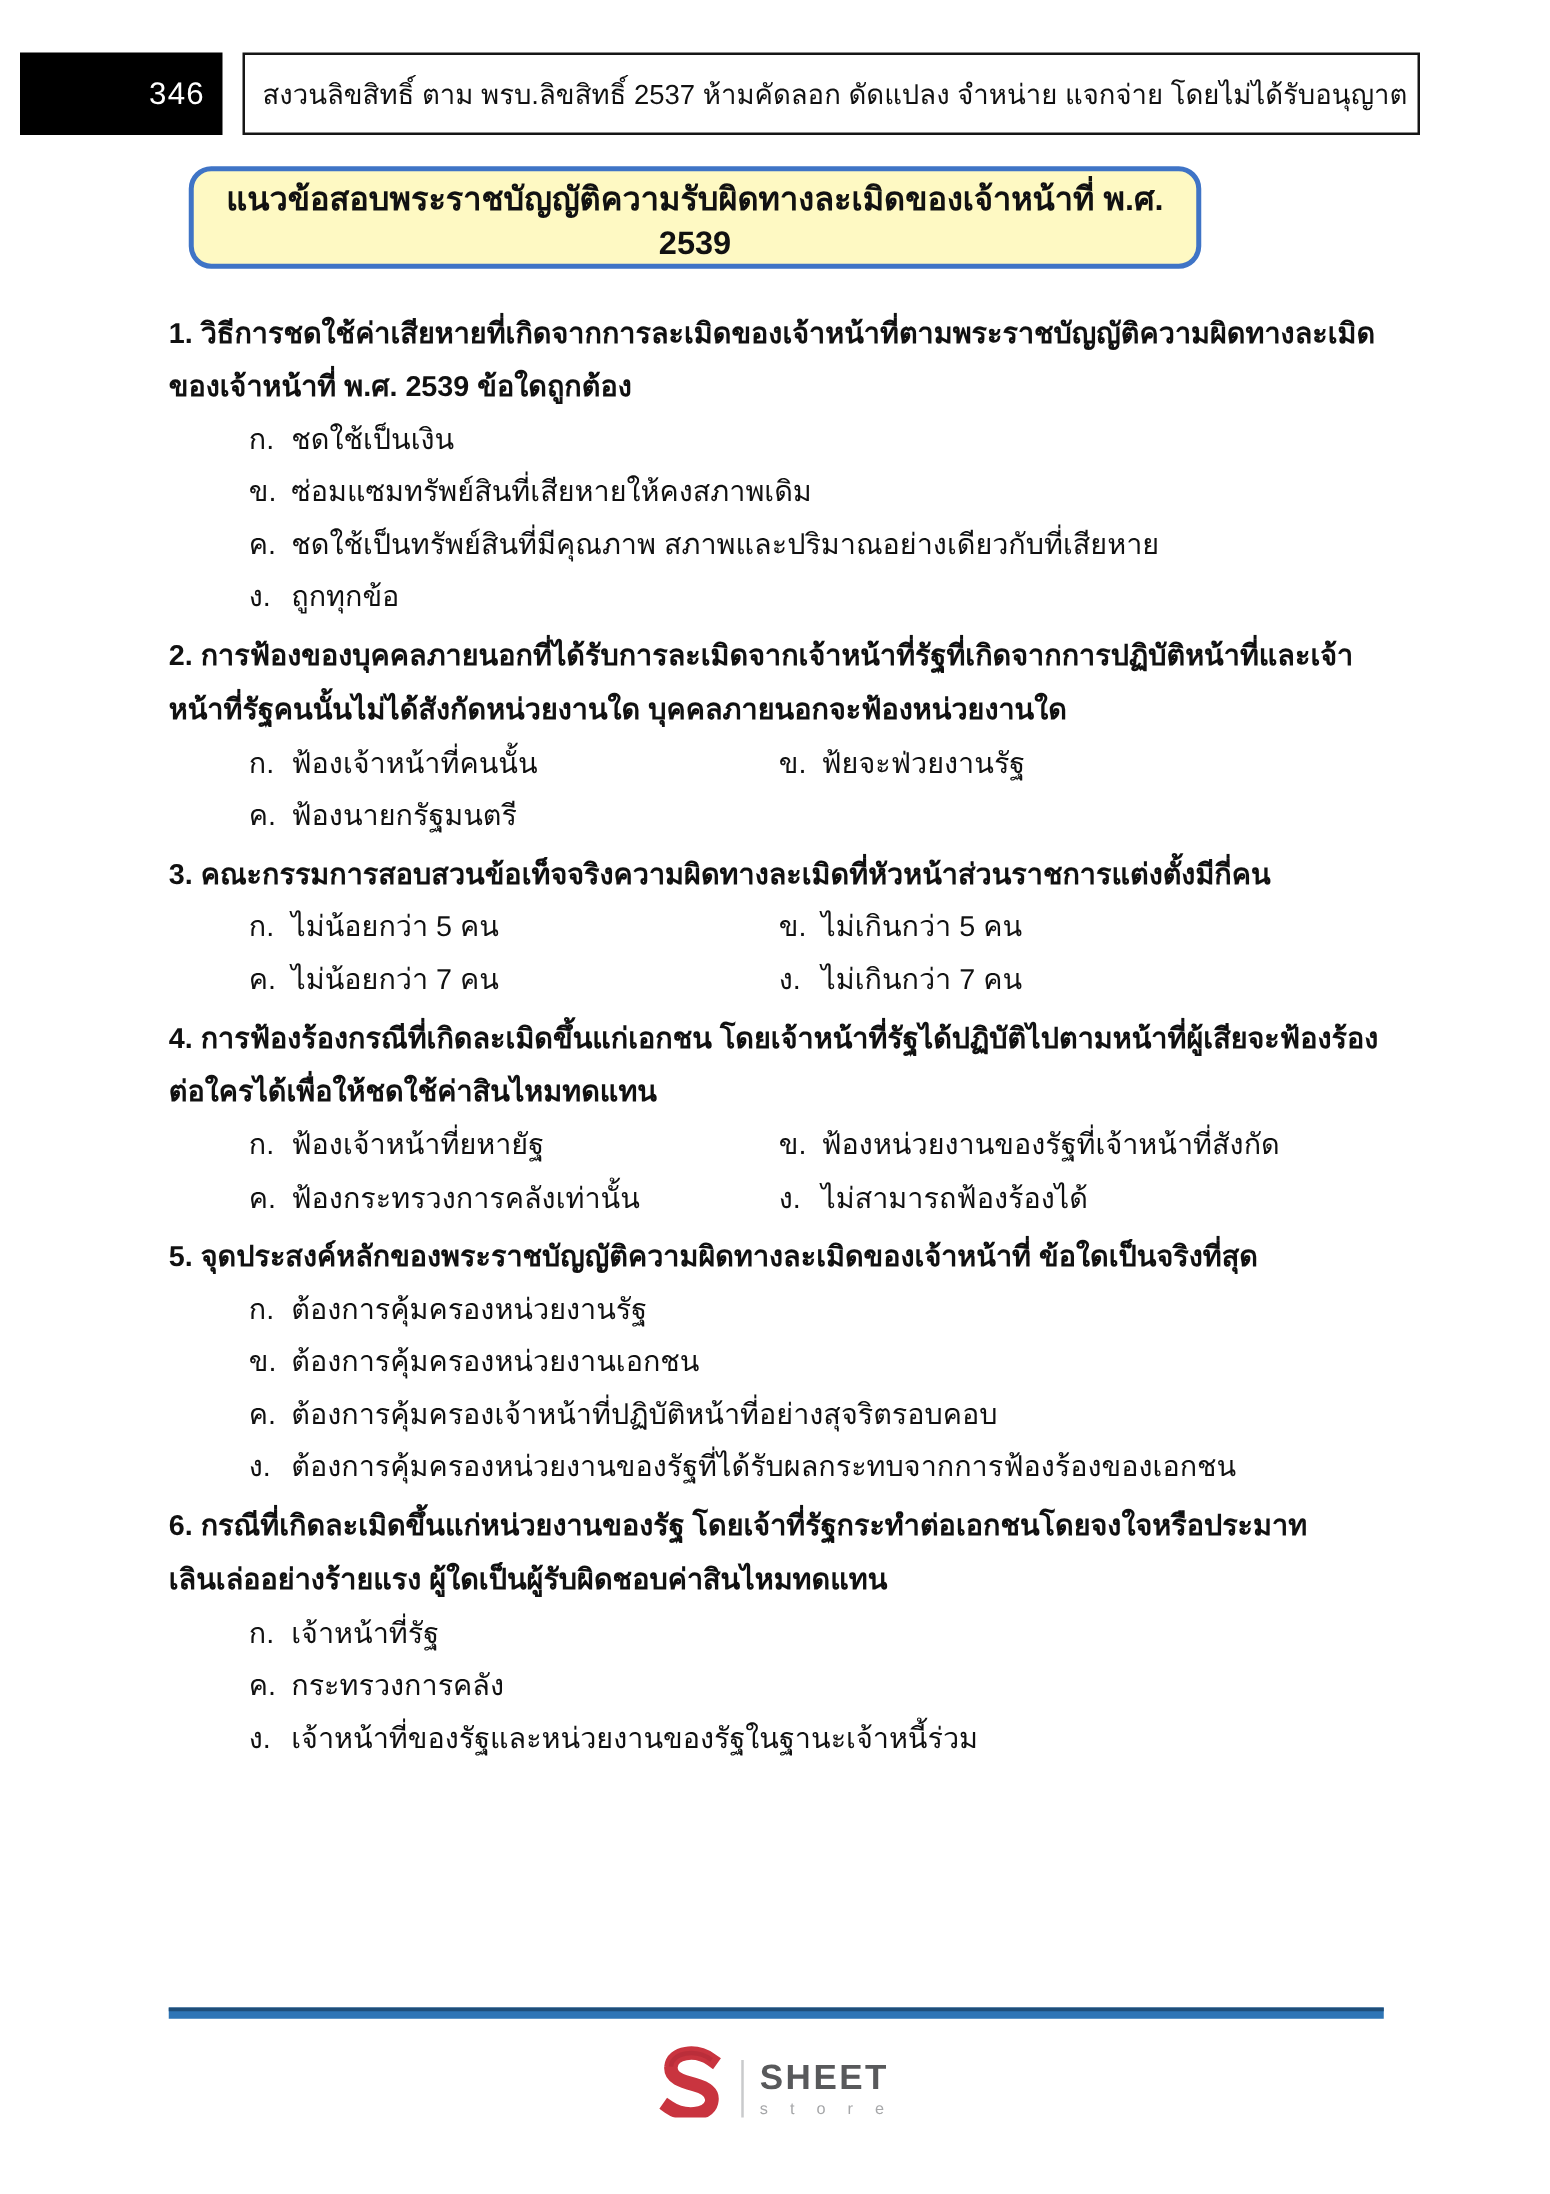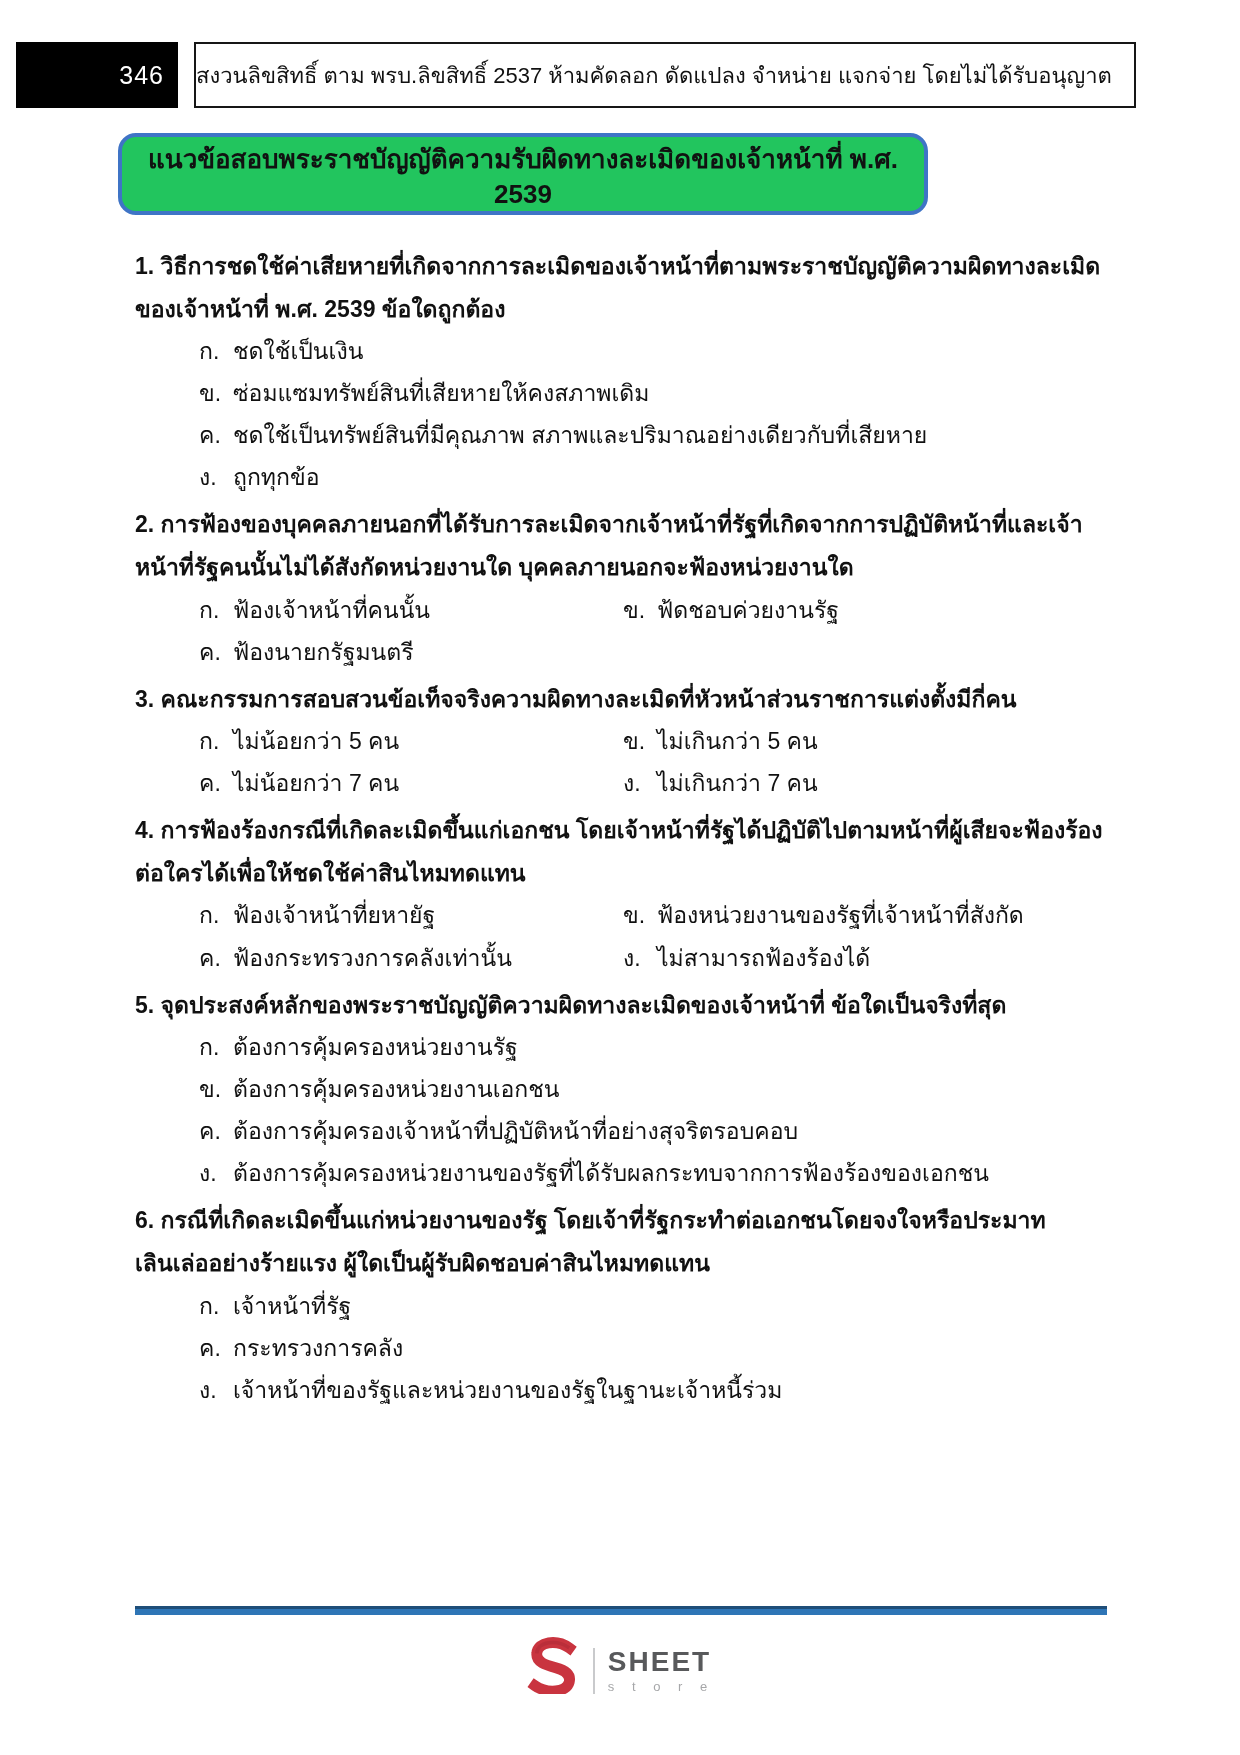--- a/index.html
+++ b/index.html
@@ -6,25 +6,25 @@
   body{font-family:"Liberation Sans","DejaVu Sans",sans-serif;color:#111;}
   .page{position:relative;width:1240px;height:1755px;background:#fff;overflow:hidden;margin:0 auto;}
 
   
   .topbar{position:absolute;top:42px;left:16px;width:100%;height:50px;}
   .pagenum-box{position:absolute;left:0;top:0;width:162px;height:66px;background:#000;
     display:flex;align-items:center;justify-content:flex-end;}
   .pagenum-box span{color:#fff;font-size:25px;padding-right:14px;letter-spacing:1px;}
   .copyright-box{position:absolute;left:178px;top:0;width:938px;height:62px;border:2px solid #161616;
     display:flex;align-items:center;background:#fff;}
-  .copyright-box span{font-size:22px;color:#111;white-space:nowrap;}
+  .copyright-box span{font-size:22px;padding-left:14px;color:#111;white-space:nowrap;}
 
   
-  .title-box{position:absolute;left:118px;top:133px;width:802px;height:74px;
-    border:4px solid #3f74c6;border-radius:18px;display:flex;align-items:center;justify-content:center;background:#22c55e;}
+  .title-box{position:absolute;left:151px;top:133px;width:802px;height:74px;
+    border:4px solid #3f74c6;border-radius:18px;display:flex;align-items:center;justify-content:center;background:#fef9c3;}
   .title-box span{font-size:26px;font-weight:bold;color:#111;text-align:center;padding:0 20px;}
 
   
   .content{position:absolute;left:135px;top:245px;width:975px;font-size:23px;color:#111;}
   .question{margin-bottom:5px;}
   .q-text{font-weight:bold;line-height:1.85;}
   .options{padding-left:64px;}
   .options.two-col{display:grid;grid-template-columns:408px auto;column-gap:16px;}
   .option-row{line-height:1.83;font-weight:normal;white-space:nowrap;}
   .opt-letter{display:inline-block;min-width:34px;}
@@ -64,21 +64,21 @@
           <div class="option-row"><span class="opt-letter">ก.</span><span class="opt-text">ชดใช้เป็นเงิน</span></div>
           <div class="option-row"><span class="opt-letter">ข.</span><span class="opt-text">ซ่อมแซมทรัพย์สินที่เสียหายให้คงสภาพเดิม</span></div>
           <div class="option-row"><span class="opt-letter">ค.</span><span class="opt-text">ชดใช้เป็นทรัพย์สินที่มีคุณภาพ  สภาพและปริมาณอย่างเดียวกับที่เสียหาย</span></div>
           <div class="option-row"><span class="opt-letter">ง.</span><span class="opt-text">ถูกทุกข้อ</span></div>
         </div>
       </div>
       <div class="question">
         <div class="q-text">2. การฟ้องของบุคคลภายนอกที่ได้รับการละเมิดจากเจ้าหน้าที่รัฐที่เกิดจากการปฏิบัติหน้าที่และเจ้าหน้าที่รัฐคนนั้นไม่ได้สังกัดหน่วยงานใด  บุคคลภายนอกจะฟ้องหน่วยงานใด</div>
         <div class="options two-col">
           <div class="option-row"><span class="opt-letter">ก.</span><span class="opt-text">ฟ้องเจ้าหน้าที่คนนั้น</span></div>
-          <div class="option-row"><span class="opt-letter">ข.</span><span class="opt-text">ฟ้ดชอบค่วยงานรัฐ</span></div>
+          <div class="option-row"><span class="opt-letter">ข.</span><span class="opt-text">ฟ้ยจะฟ่วยงานรัฐ</span></div>
           <div class="option-row"><span class="opt-letter">ค.</span><span class="opt-text">ฟ้องนายกรัฐมนตรี</span></div>
         </div>
       </div>
       <div class="question">
         <div class="q-text">3. คณะกรรมการสอบสวนข้อเท็จจริงความผิดทางละเมิดที่หัวหน้าส่วนราชการแต่งตั้งมีกี่คน</div>
         <div class="options two-col">
           <div class="option-row"><span class="opt-letter">ก.</span><span class="opt-text">ไม่น้อยกว่า 5 คน</span></div>
           <div class="option-row"><span class="opt-letter">ข.</span><span class="opt-text">ไม่เกินกว่า 5 คน</span></div>
           <div class="option-row"><span class="opt-letter">ค.</span><span class="opt-text">ไม่น้อยกว่า 7 คน</span></div>
           <div class="option-row"><span class="opt-letter">ง.</span><span class="opt-text">ไม่เกินกว่า 7 คน</span></div>

